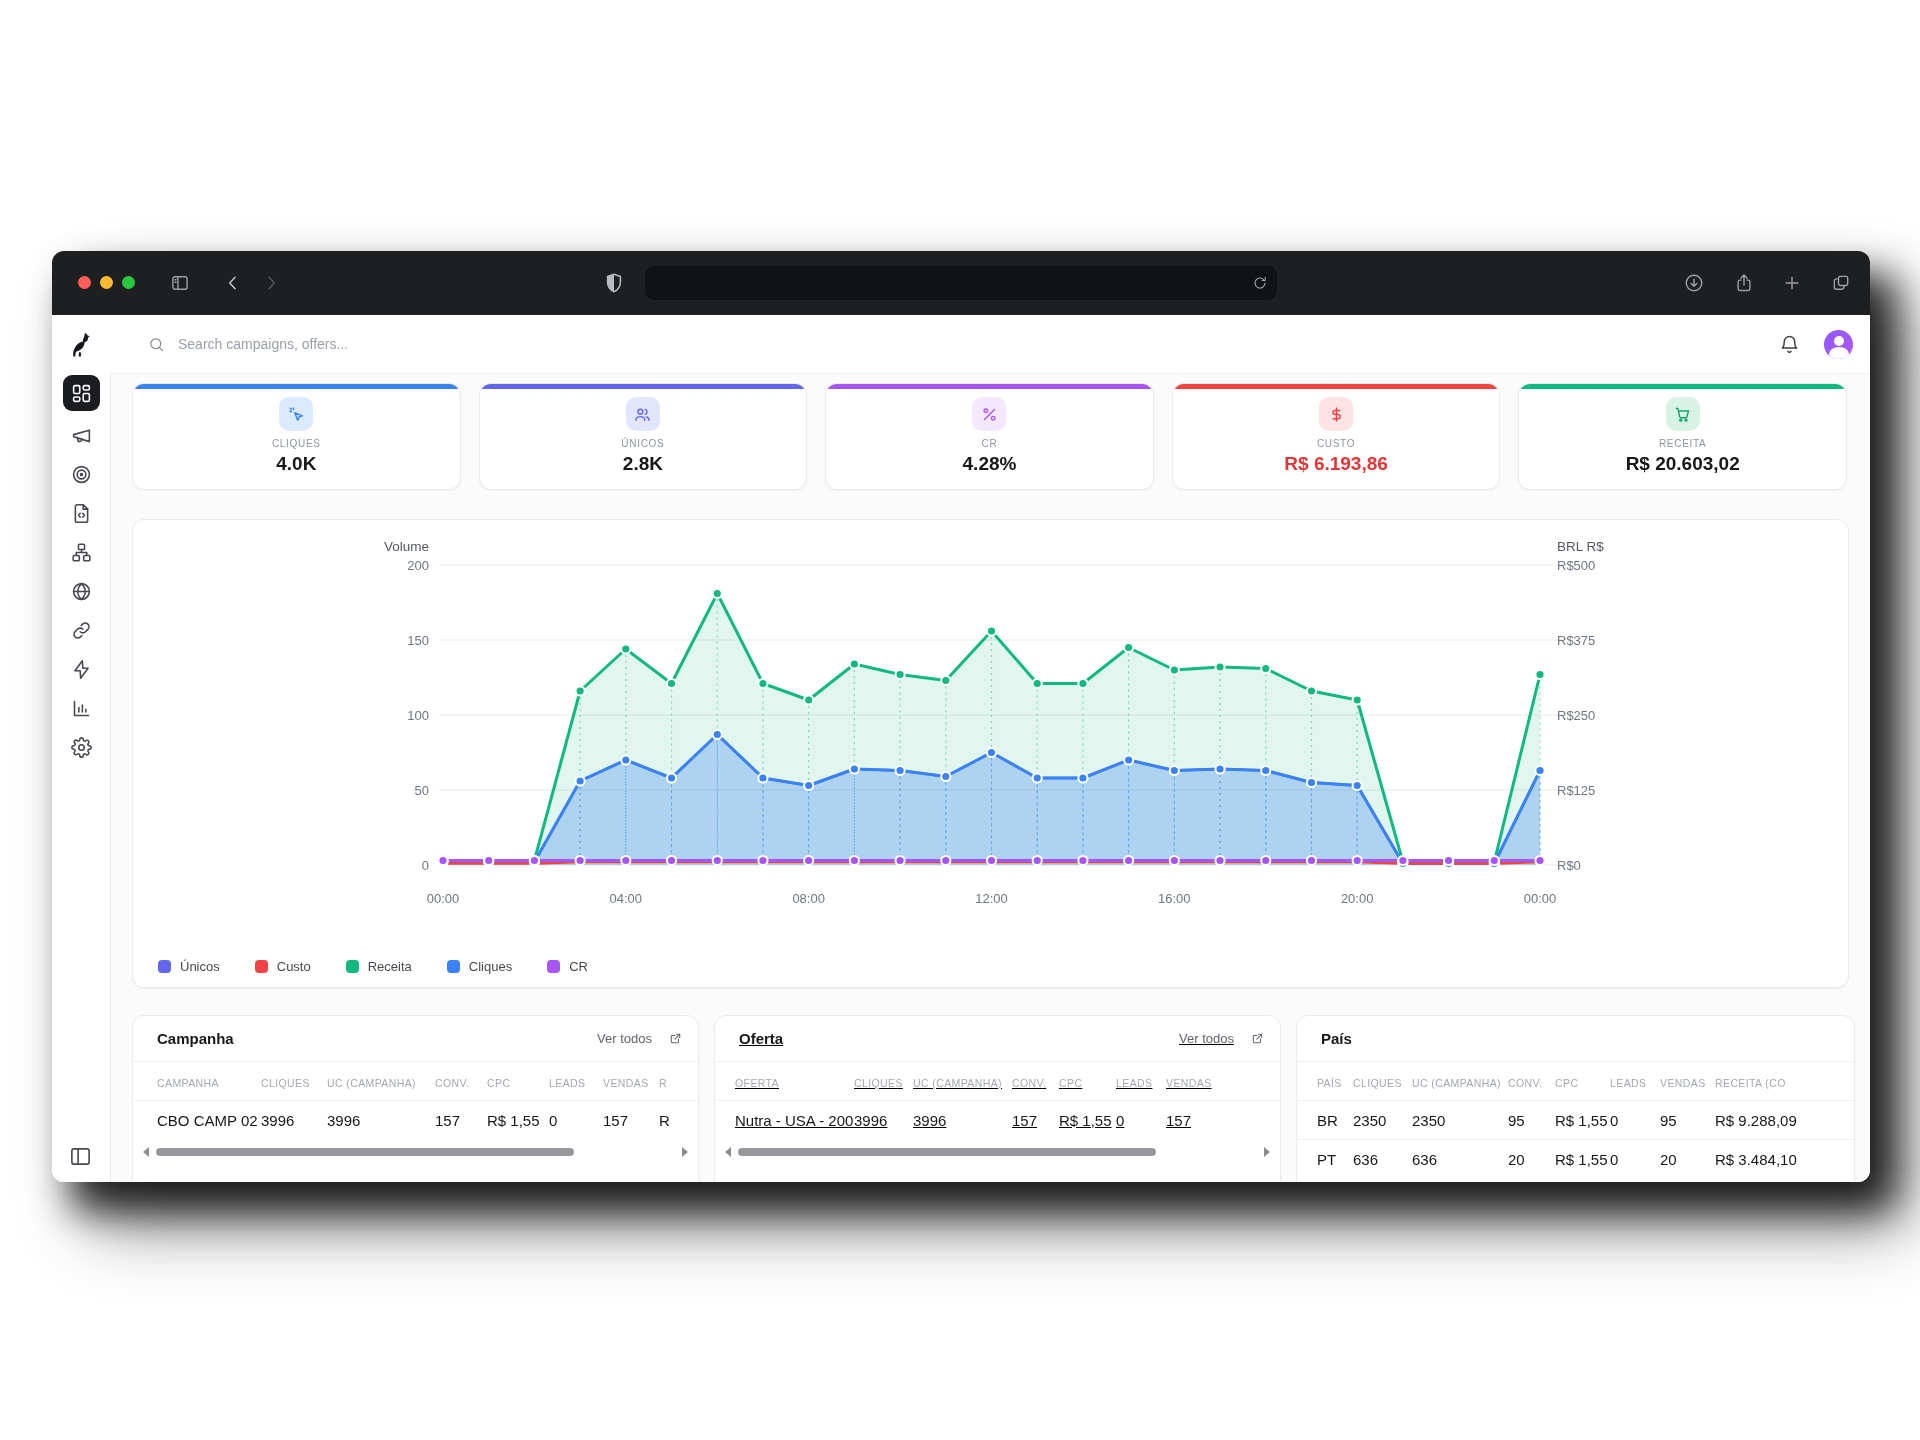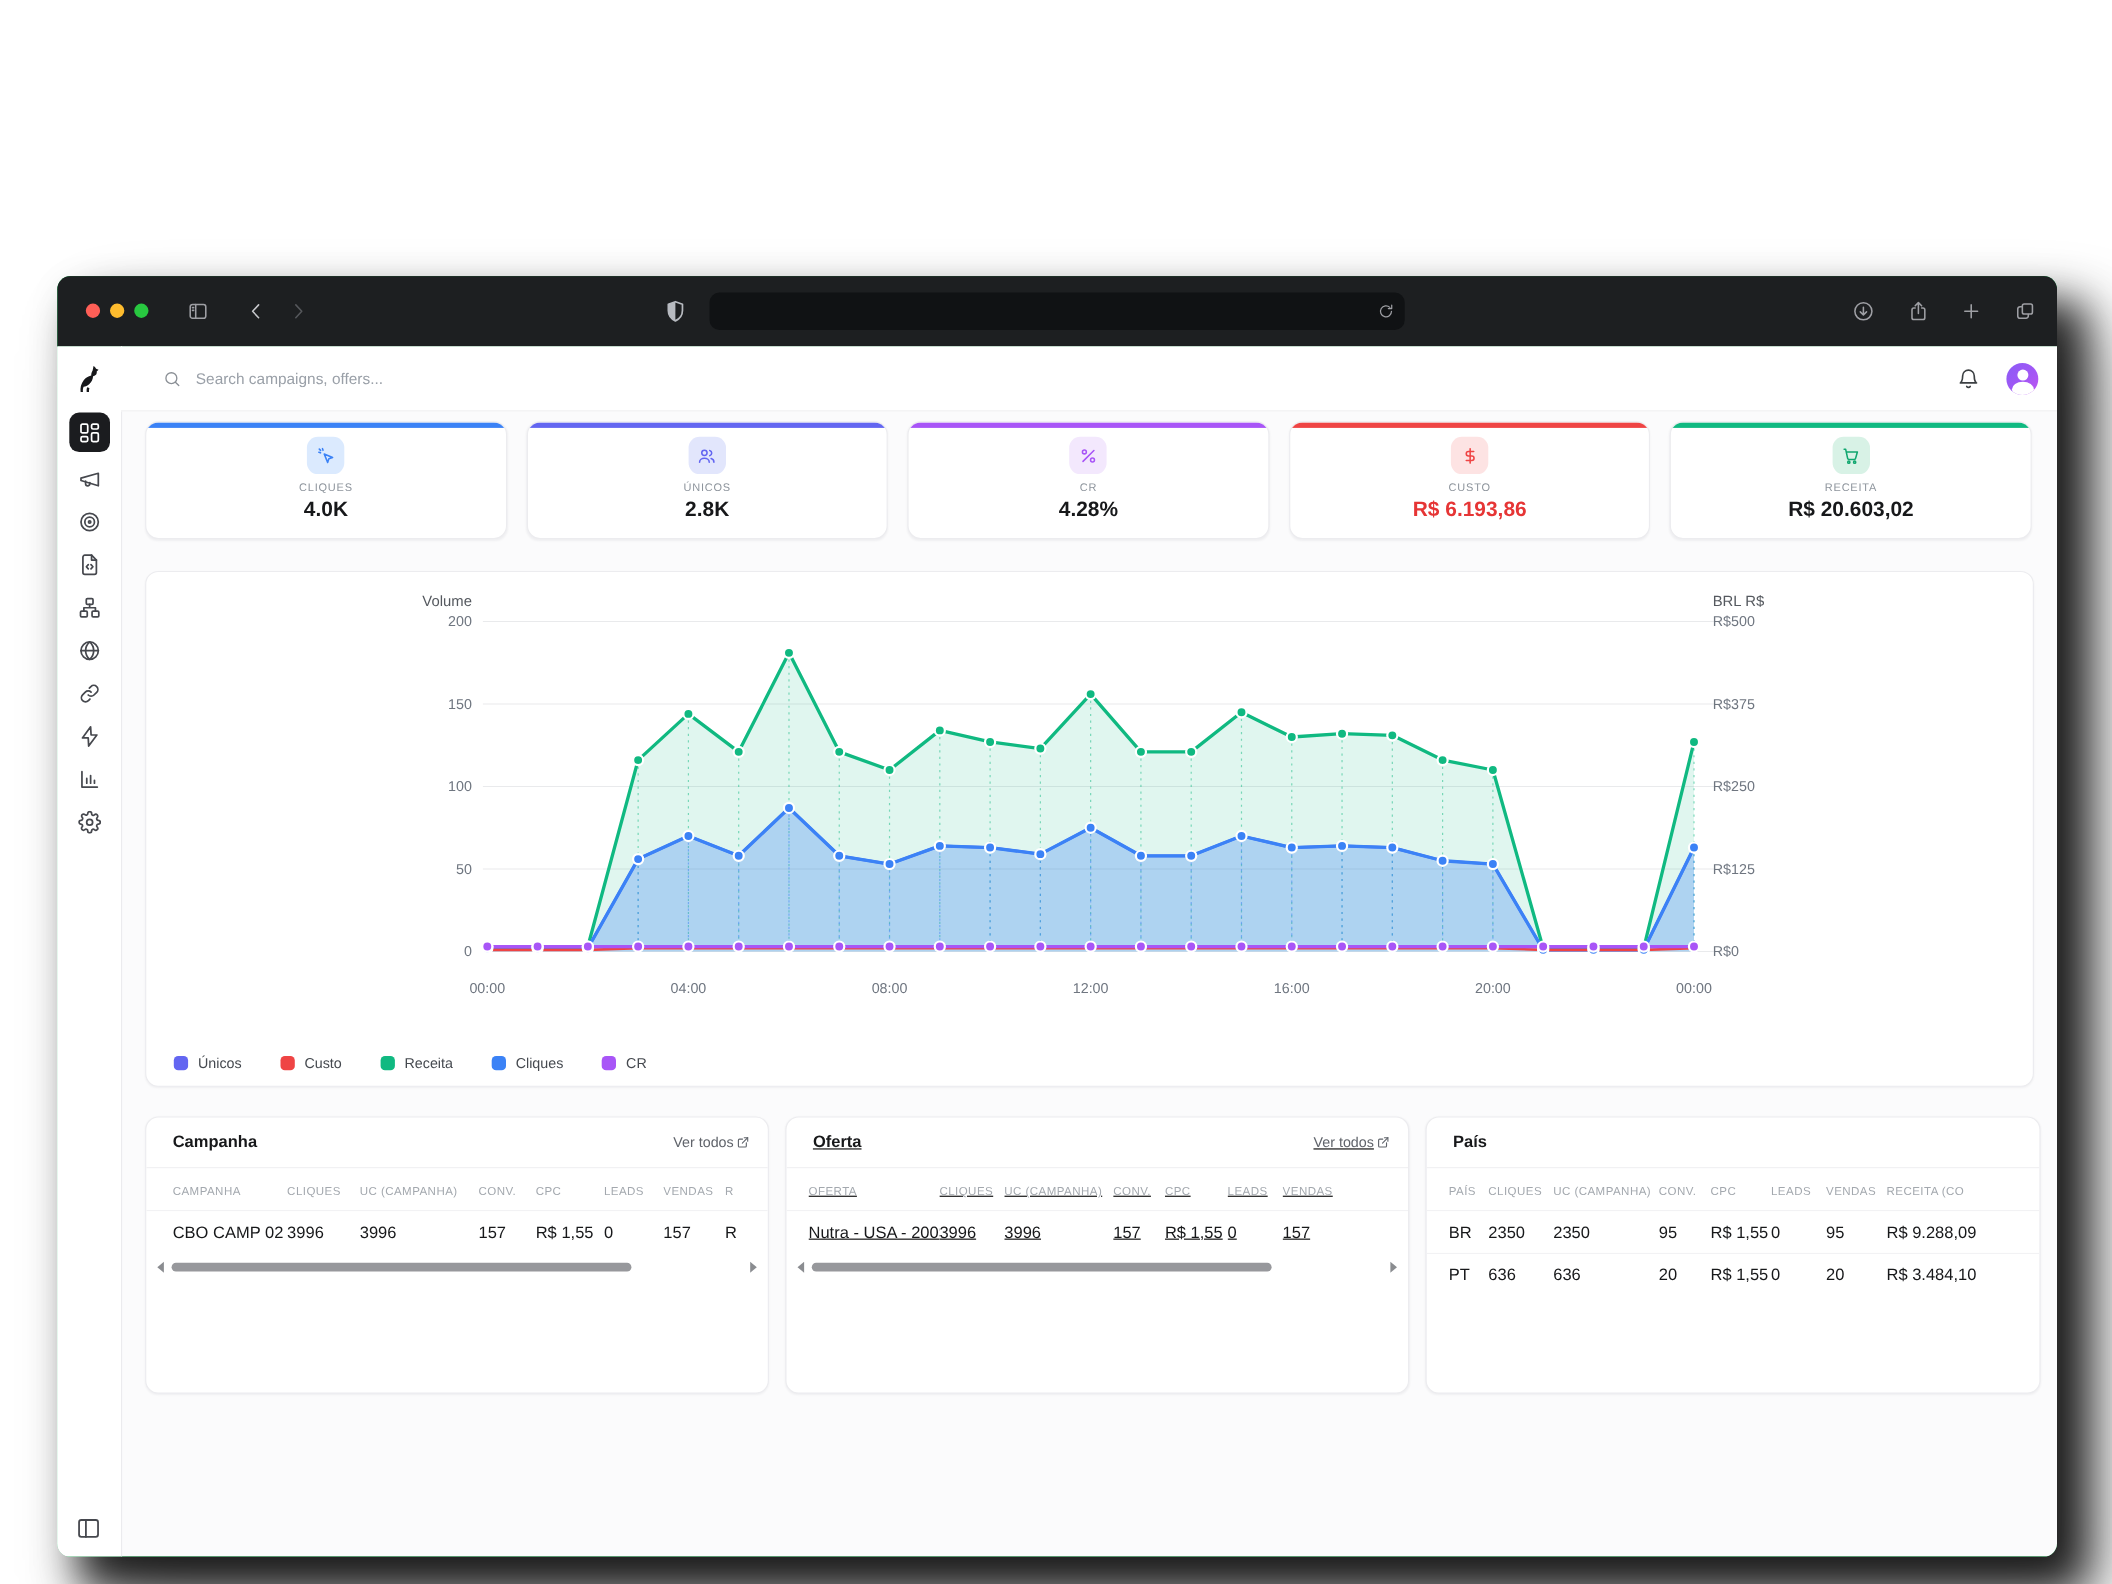--- a/index.html
+++ b/index.html
@@ -1,19 +1,19 @@
 <!DOCTYPE html>
 <html><head>
 <meta charset="utf-8">
 <style>
   html,body{margin:0;padding:0;background:#ffffff;width:1920px;height:1440px;
     font-family:"Liberation Sans","DejaVu Sans",sans-serif;-webkit-font-smoothing:antialiased;}
   .stage{position:relative;width:1920px;height:1440px;overflow:hidden;background:#fff;}
-  .window{position:absolute;left:52px;top:251px;width:1818px;height:1164px;border-radius:12px;
-    overflow:hidden;background:#22c55e;
+  .window{position:absolute;left:52px;top:251px;width:1818px;height:931px;border-radius:12px;
+    overflow:hidden;background:#e5e5e5;
     box-shadow:22px 26px 38px 2px rgba(0,0,0,.82), 38px 44px 70px rgba(0,0,0,.45);}
   
   .titlebar{position:absolute;left:0;top:0;right:0;height:64px;background:#1d1f21;}
   .tl{position:absolute;width:13px;height:13px;border-radius:50%;top:25px;}
   .tb-ic{position:absolute;top:22px;width:20px;height:20px;color:#9e9fa4;}
   .tb-ic svg{width:100%;height:100%;}
   .urlbar{position:absolute;left:593px;top:15px;width:632px;height:34px;border-radius:9px;background:#101214;}
   .urlbar .reload{position:absolute;right:9px;top:9px;width:16px;height:16px;color:#9e9fa4;}
   
   .app{position:absolute;left:0;top:64px;right:0;bottom:0;background:#fbfbfc;}
@@ -54,21 +54,21 @@
   .chart-card svg.plot{position:absolute;left:0;top:6px;width:1715px;height:410px;}
   .legend{position:absolute;left:25px;bottom:13px;display:flex;gap:35px;align-items:center;}
   .leg-item{display:flex;align-items:center;gap:9px;font-size:13px;color:#45494f;}
   .leg-sw{width:13px;height:13px;border-radius:4px;}
   
   .tables-row{position:absolute;left:80px;top:700px;display:flex;gap:15px;}
   .tcard{background:#fff;border:1px solid #ececef;border-radius:12px;box-shadow:0 1px 2px rgba(16,24,40,.05);
     height:250px;overflow:hidden;position:relative;}
   .tcard .thead{height:45px;display:flex;align-items:center;justify-content:space-between;border-bottom:1px solid #f0f0f2;}
   .tcard .ttitle{font-size:15px;font-weight:bold;color:#17181a;margin-left:24px;}
-  .tcard .tlink{display:flex;align-items:center;gap:2px;font-size:13px;color:#60646b;margin-right:16px;cursor:pointer;}
+  .tcard .tlink{display:flex;align-items:center;gap:17px;font-size:13px;color:#60646b;margin-right:16px;cursor:pointer;}
   .tcard .tlink svg{width:13px;height:13px;}
   .trow{display:flex;align-items:center;white-space:nowrap;overflow:hidden;}
   .trow.head{height:34px;margin-top:4px;}
   .trow.data{height:38px;border-top:1px solid #f2f2f4;}
   .tcell{flex:0 0 auto;font-size:15px;color:#17181a;overflow:hidden;}
   .trow.head .tcell{font-size:10.5px;letter-spacing:.4px;color:#a3a8ae;}
   .scrollbar{display:flex;align-items:center;height:16px;margin:5px 10px 0 10px;gap:5px;}
   .sb-arrow{width:0;height:0;border-top:5px solid transparent;border-bottom:5px solid transparent;}
   .sb-arrow.left{border-right:6px solid #8a8c90;}
   .sb-arrow.right{border-left:6px solid #8a8c90;}

